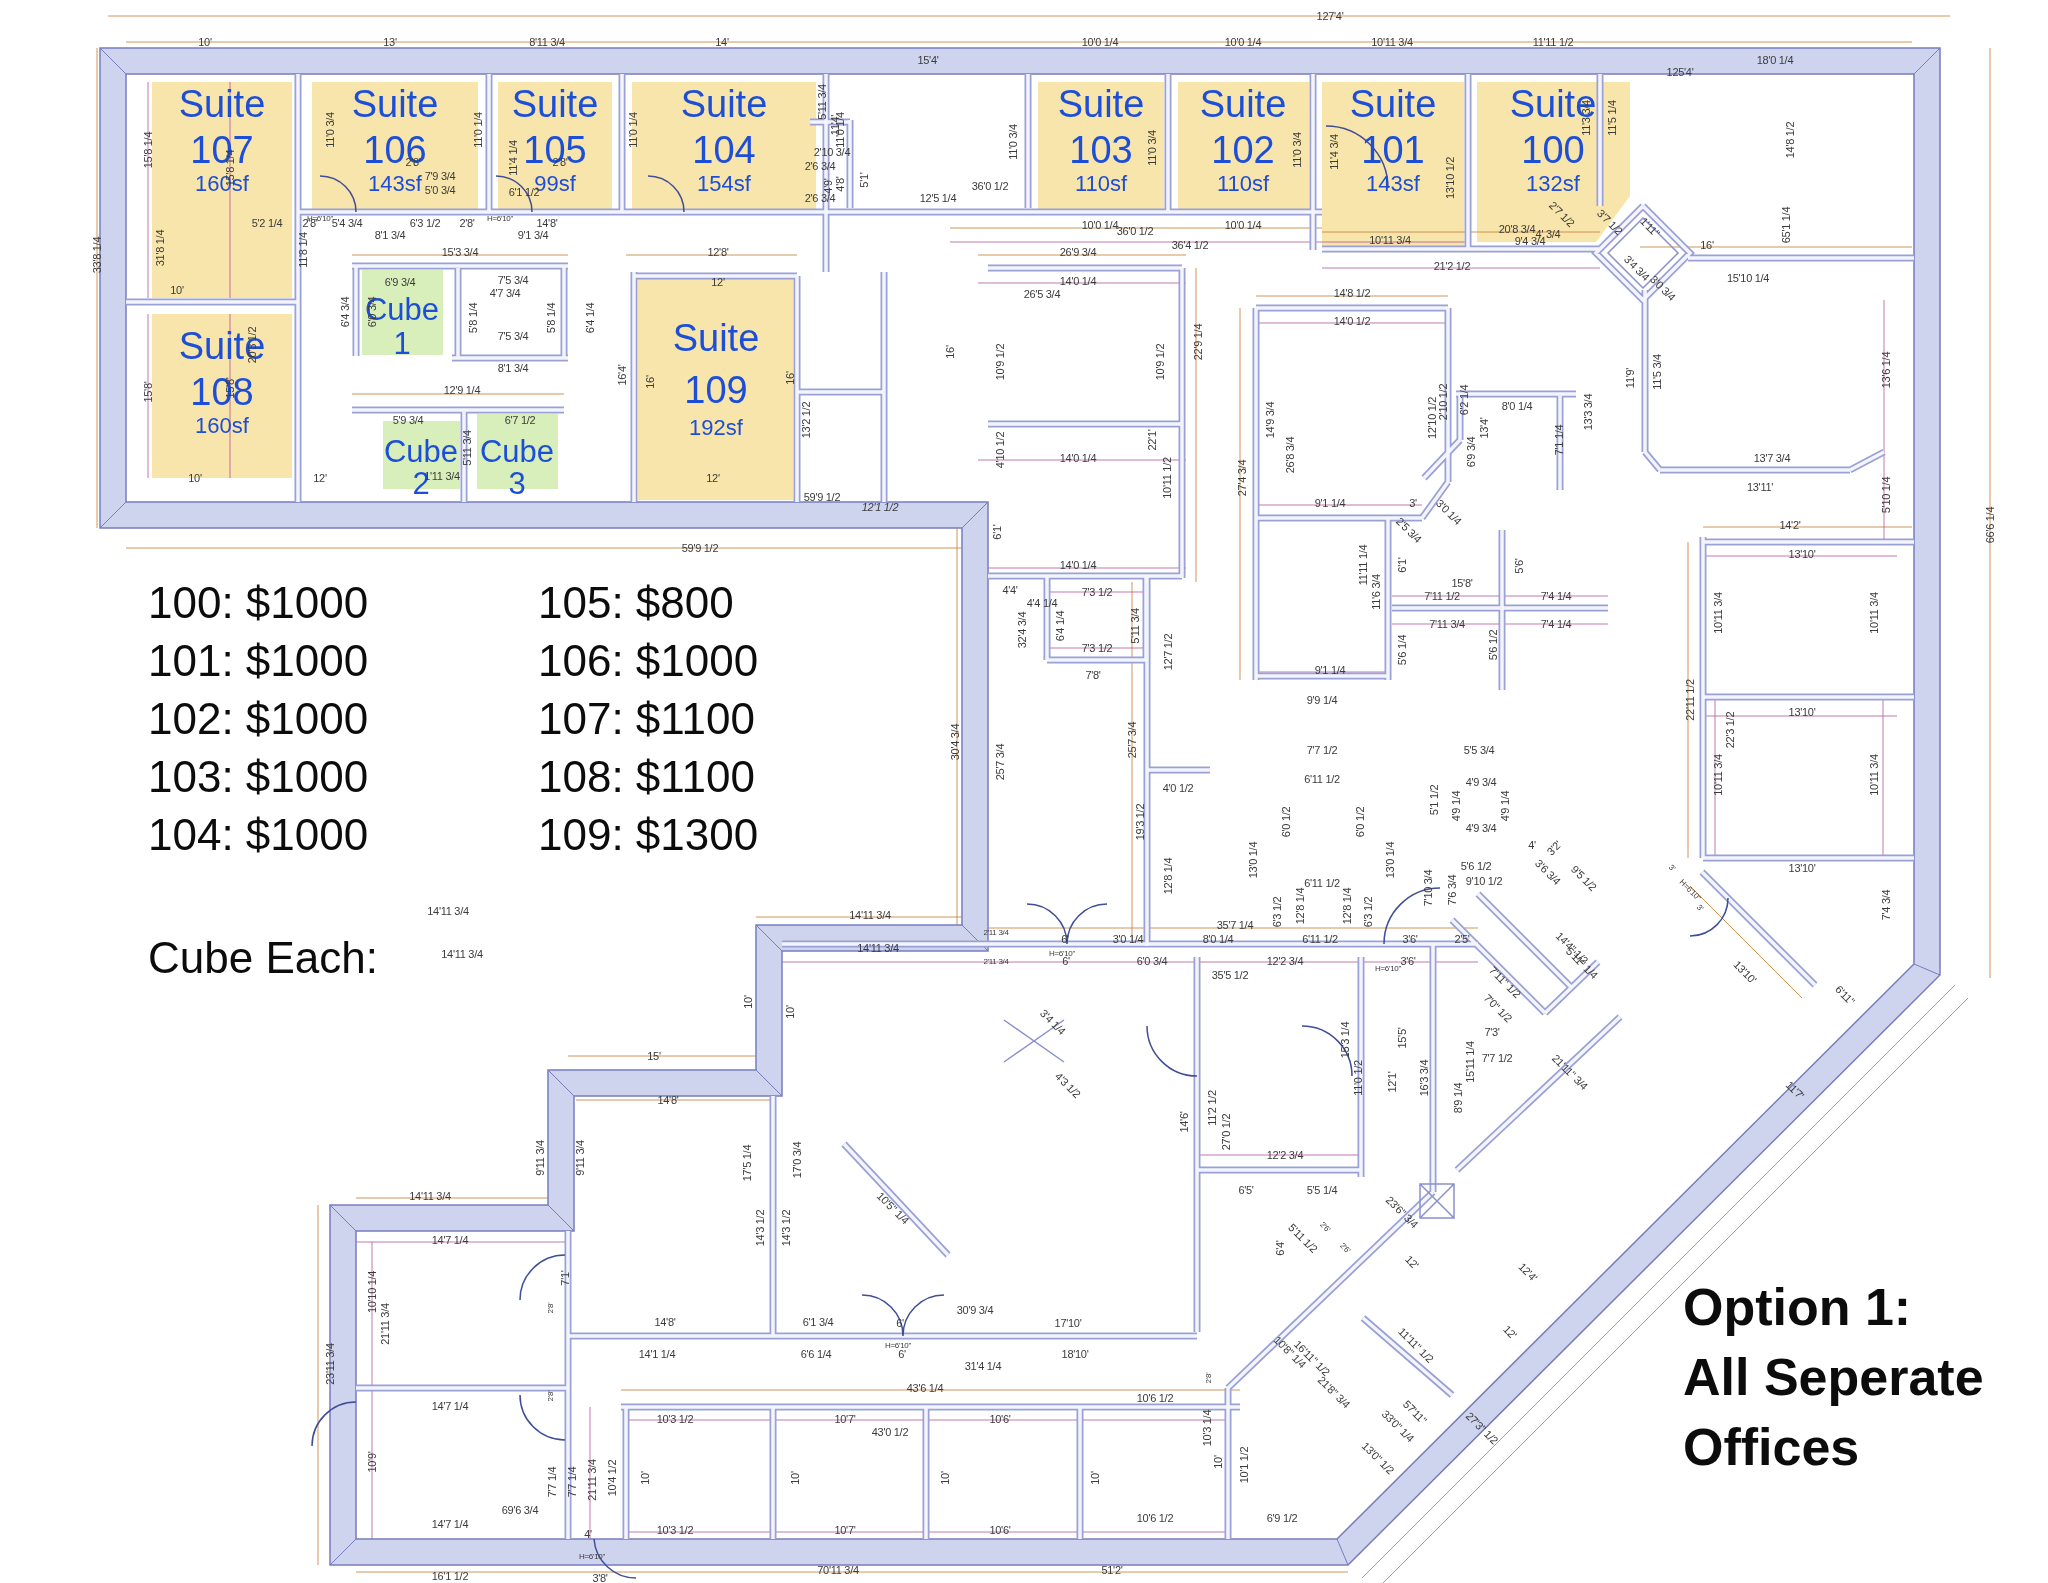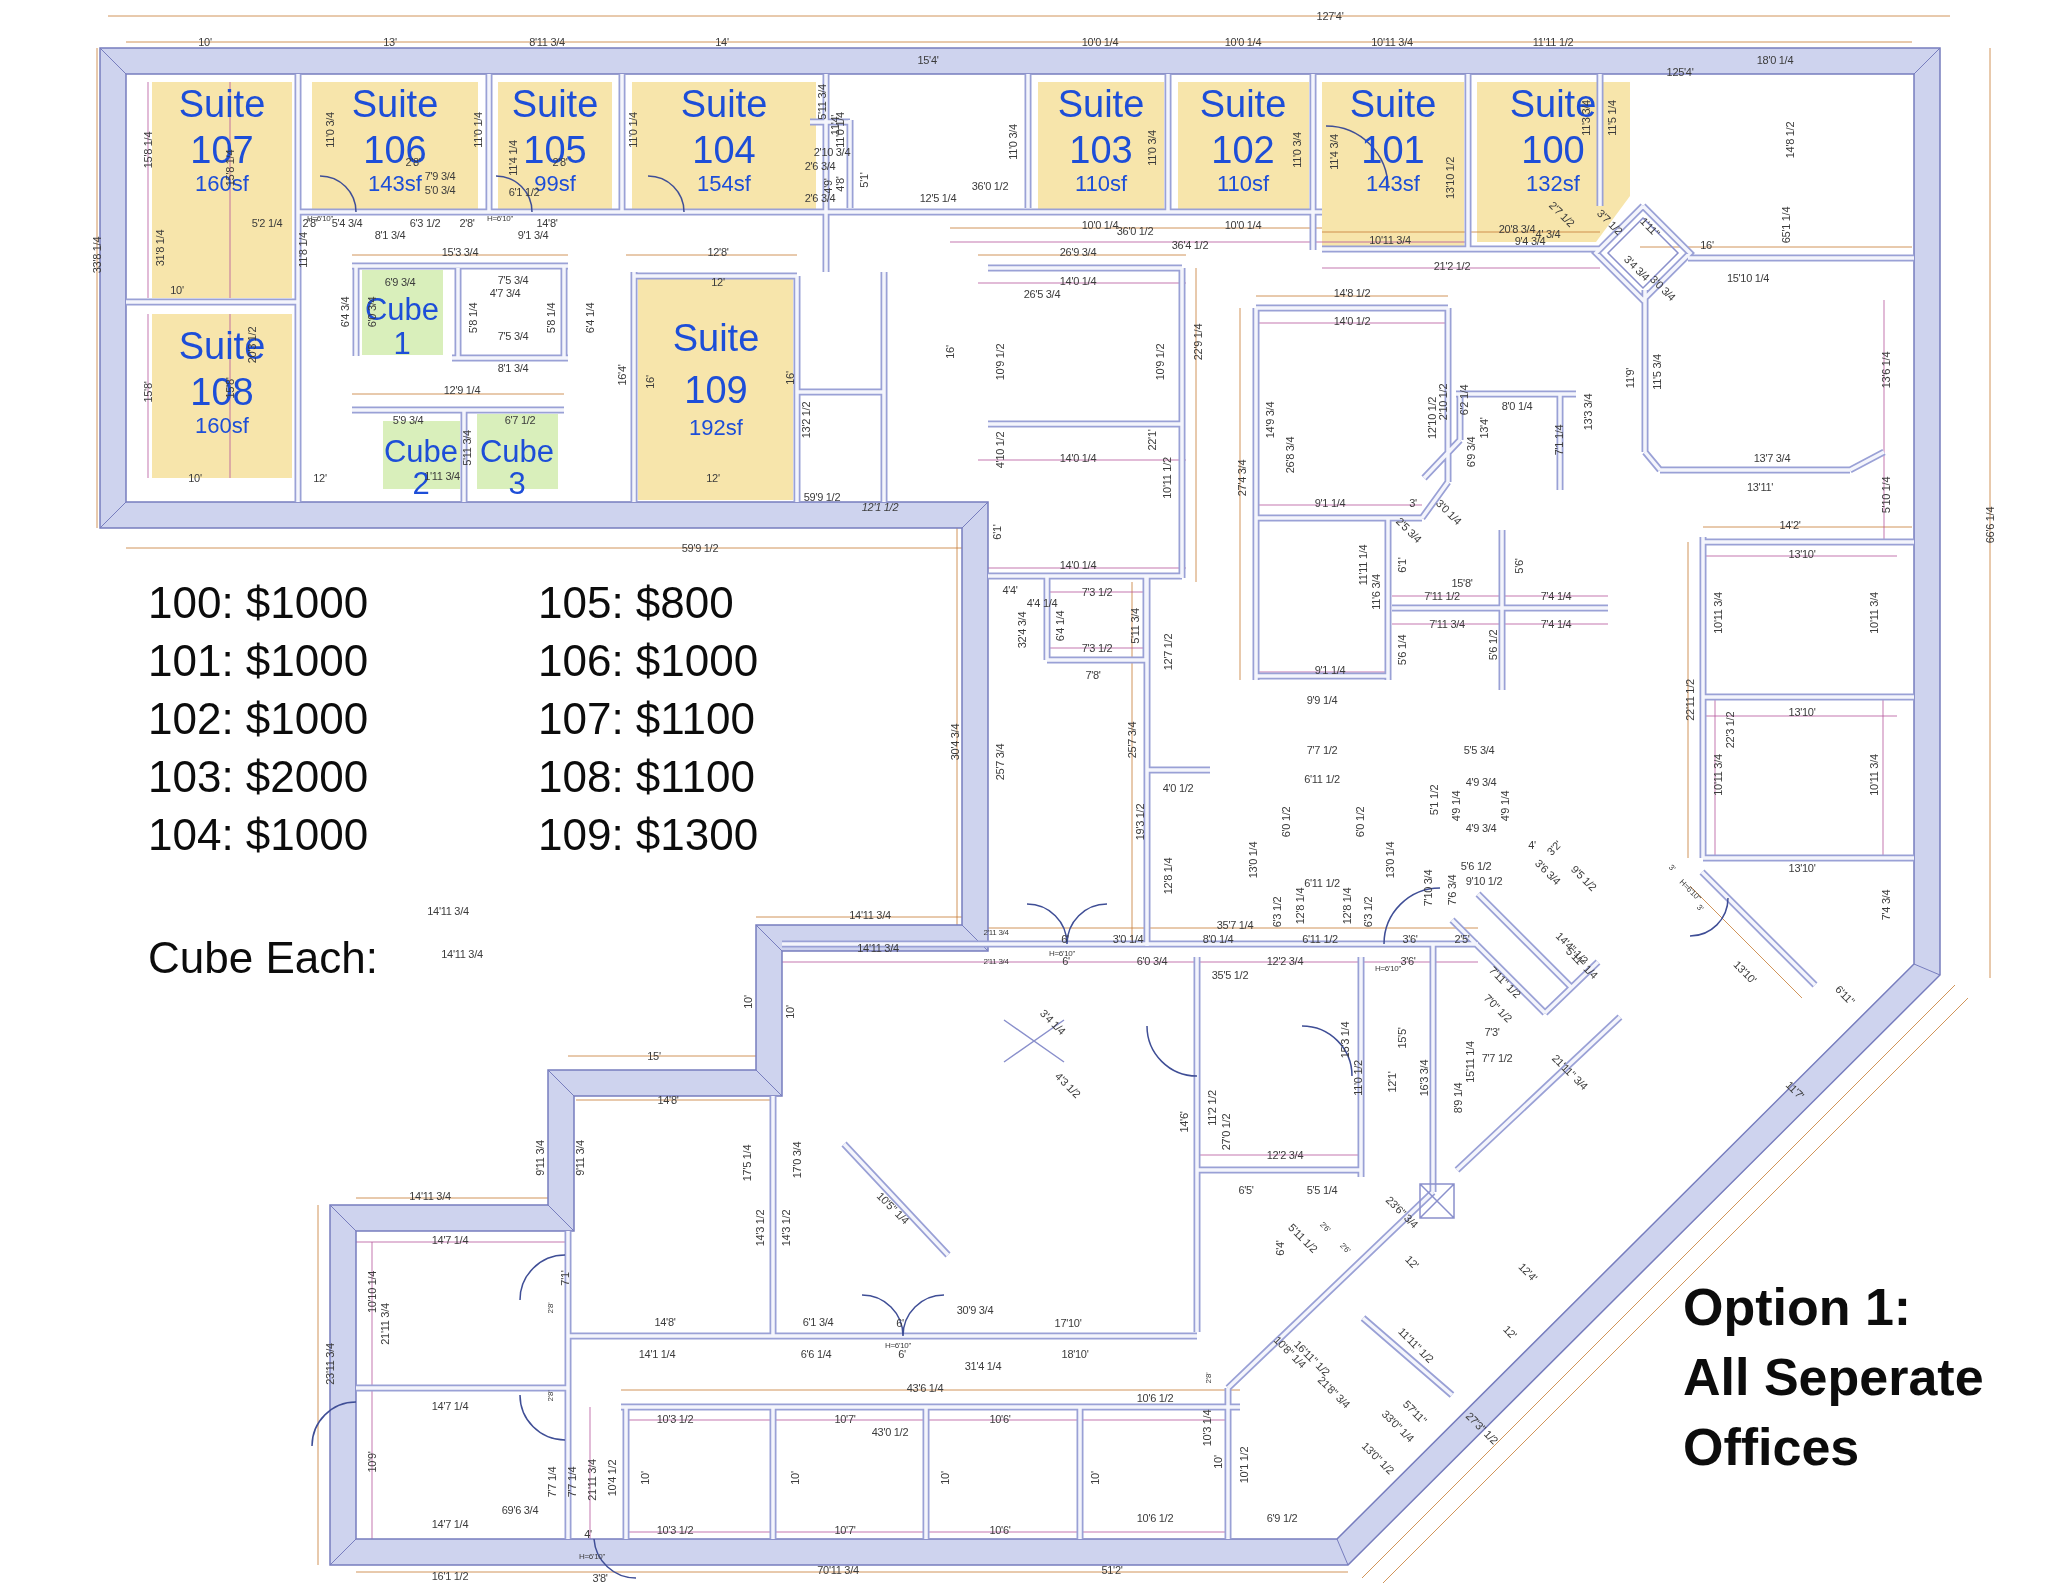--- a/index.html
+++ b/index.html
@@ -525,21 +525,21 @@
       <div class="dim" style="left: 572px; top: 1482px; transform: translate(-50%, -50%) rotate(-90deg);">7'7 1/4</div>
       <div class="dim" style="left: 520px; top: 1510px; transform: translate(-50%, -50%) rotate(0deg);">69'6 3/4</div>
       <div class="dim" style="left: 450px; top: 1524px; transform: translate(-50%, -50%) rotate(0deg);">14'7 1/4</div>
       <div class="dim" style="left: 450px; top: 1576px; transform: translate(-50%, -50%) rotate(0deg);">16'1 1/2</div>
     </div>
 
   <div id="pricing">
       <div class="price" style="left: 148px; top: 578px; transform: none;">100: $1000</div>
       <div class="price" style="left: 148px; top: 636px; transform: none;">101: $1000</div>
       <div class="price" style="left: 148px; top: 694px; transform: none;">102: $1000</div>
-      <div class="price" style="left: 148px; top: 752px; transform: none;">103: $2000</div>
+      <div class="price" style="left: 148px; top: 752px; transform: none;">103: $1000</div>
       <div class="price" style="left: 148px; top: 810px; transform: none;">104: $1000</div>
       <div class="price" style="left: 538px; top: 578px; transform: none;">105: $800</div>
       <div class="price" style="left: 538px; top: 636px; transform: none;">106: $1000</div>
       <div class="price" style="left: 538px; top: 694px; transform: none;">107: $1100</div>
       <div class="price" style="left: 538px; top: 752px; transform: none;">108: $1100</div>
       <div class="price" style="left: 538px; top: 810px; transform: none;">109: $1300</div>
     </div>
   <div id="cube-note">
     <div>Cube Each:</div>
   </div>

